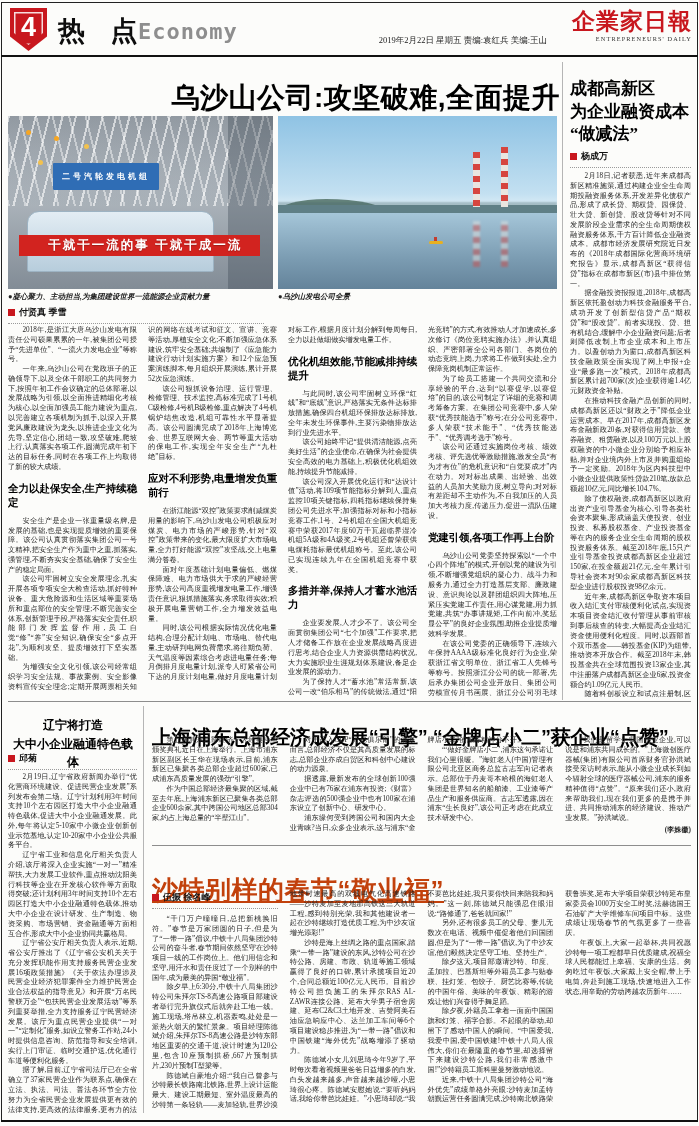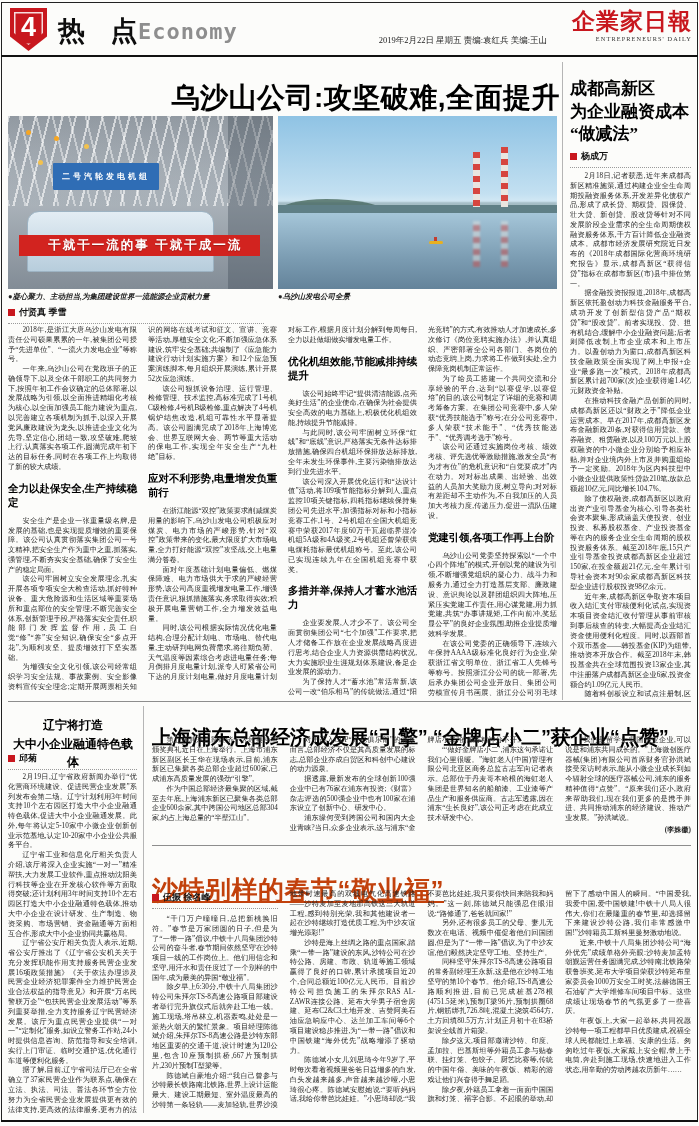--- a/index.html
+++ b/index.html
@@ -166,22 +166,22 @@
     <h3 class="subhead">全力以赴保安全,生产持续稳定</h3>
     <p class="para">安全生产是企业一张重量级名牌,是发展的基础,也是实现提质增效的重要保障。该公司认真贯彻落实集团公司一号文精神,把安全生产作为重中之重,抓落实,强管理,不断夯实安全基础,确保了安全生产的稳定局面。</p>
     <p class="para">该公司牢固树立安全发展理念,扎实开展各项专项安全大检查活动,抓好特种设备、重大危险源和生活区域等重要场所和重点部位的安全管理;不断完善安全体系,创新管理手段,严格落实安全责任,职能部门发挥监督作用,员工自觉“修”“养”安全知识,确保安全“多点开花”,为顺利攻坚、提质增效打下坚实基础。</p>
     <p class="para">为增强安全文化引领,该公司经常组织学习安全法规、事故案例、安全影像资料宣传安全理念;定期开展两票相关知识的网络在线考试和征文、宣讲、竞赛等活动,厚植安全文化;不断加强应急体系建设,筑牢安全基础;共编制了《应急能力建设行动计划实施方案》和12个应急预案演练脚本,每月组织开展演练,累计开展52次应急演练。</p>
     <p class="para">该公司狠抓设备治理、运行管理、检修管理、技术监控,高标准完成了1号机C级检修,4号机B级检修,重点解决了4号机锅炉结焦改造,机组可靠性水平显著提高。该公司圆满完成了2018年上海博览会、世界互联网大会、两节等重大活动的保电工作,实现全年安全生产“九杜绝”目标。</p>
     <h3 class="subhead">应对不利形势,电量增发负重前行</h3>
     <p class="para">在浙江能源“双控”政策要求削减煤炭用量的影响下,乌沙山发电公司积极应对煤炭、电力市场的严峻形势,针对“双控”政策带来的变化,最大限度扩大市场电量,全力打好能源“双控”攻坚战,交上电量满分答卷。</p>
     <p class="para">面对年度基础计划电量偏低、燃煤保障难、电力市场供大于求的严峻经营形势,该公司高度重视增发电量工作,增强责任意识,狠抓措施落实,务求取得实效;积极开展电量营销工作,全力增发效益电量。</p>
     <p class="para">同时,该公司根据实际情况优化电量结构,合理分配计划电、市场电、替代电量,主动研判电网负荷需求,将往期负荷、天气温度等因素综合考虑进电量任务;每月倒排月度电量计划,派专人盯紧省公司下达的月度计划电量,做好月度电量计划对标工作,根据月度计划分解到每周每日,全力以赴做细做实增发电量工作。</p>
     <h3 class="subhead">优化机组效能,节能减排持续提升</h3>
+    <p class="para">与此同时,该公司牢固树立环保“红线”和“底线”意识,严格落实无条件达标排放措施,确保四台机组环保排放达标排放,全年未发生环保事件,主要污染物排放达到行业先进水平。</p>
     <p class="para">该公司始终牢记“提供清洁能源,点亮美好生活”的企业使命,在确保为社会提供安全高效的电力基础上,积极优化机组效能,持续提升节能减排。</p>
-    <p class="para">与此同时,该公司牢固树立环保“红线”和“底线”意识,严格落实无条件达标排放措施,确保四台机组环保排放达标排放,全年未发生环保事件,主要污染物排放达到行业先进水平。</p>
     <p class="para">该公司深入开展优化运行和“达设计值”活动,将109项节能指标分解到人,重点监控10项关键指标,四耗指标继续保持集团公司先进水平;加强指标对标和小指标竞赛工作,1号、2号机组在全国大机组竞赛中荣获2017年度60万千瓦超临界湿冷机组5A级和4A级奖,2号机组还曾荣获供电煤耗指标最优机组称号。至此,该公司已实现连续九年在全国机组竞赛中获奖。</p>
     <h3 class="subhead">多措并举,保持人才蓄水池活力</h3>
     <p class="para">企业要发展,人才少不了。该公司全面贯彻集团公司“七个加强”工作要求,把人才储备工作放在企业发展战略高度进行思考,结合企业人力资源供需结构状况,大力实施职业生涯规划体系建设,备足企业发展的源动力。</p>
     <p class="para">为了保持人才“蓄水池”常活常新,该公司一改“伯乐相马”的传统做法,通过“阳光竞聘”的方式,有效推动人才加速成长,多次修订《岗位竞聘实施办法》,并认真组织、严密部署全公司各部门、各岗位的动态竞聘上岗,力求将工作做到实处,全力保障竞岗机制正常运作。</p>
     <p class="para">为了给员工搭建一个共同交流和分享经验的平台,达到“以赛促学,以赛促培”的目的,该公司制定了详细的竞赛和调考筹备方案。在集团公司竞赛中,多人荣获“优秀技能选手”称号;在分公司竞赛中,多人荣获“技术能手”、“优秀技能选手”、“优秀调考选手”称号。</p>
     <p class="para">该公司还通过实施岗位考核、绩效考核、评先选优等激励措施,激发全员“有为才有位”的危机意识和“自觉要成才”内在动力。对对标出成果、出经验、出效益的人员加大奖励力度,树立导向;对对标有差距却不主动作为,不自我加压的人员加大考核力度,传递压力,促进一流队伍建设。</p>
     <h3 class="subhead">党建引领,各项工作再上台阶</h3>
     <p class="para">乌沙山公司党委坚持探索以“一个中心四个阵地”的模式,开创以党的建设为引领,不断增强党组织的凝心力、战斗力和服务力,通过全力打造基层支部、廉政建设、意识舆论以及群团组织四大阵地,压紧压实党建工作责任,用心谋党建,用力抓党建,共筑“办事讲规矩,工作向前冲,奖惩显公平”的良好企业氛围,助推企业提质增效科学发展。</p>
     <p class="para">在该公司党委的正确领导下,连续六年保持AAAA级标准化良好行为企业,荣获浙江省文明单位、浙江省工人先锋号等称号。按照浙江分公司的统一部署,先后承办集团公司企业开放日、集团公司劳模宣传月书画展、浙江分公司羽毛球赛等重大活动。该公司以“迎进门”方式,做到“内聚人心、外树形象”,擦亮乌沙山发电公司的社会名片。</p>
   </div>
@@ -241,20 +241,19 @@
     <div class="byline inline-byline">
       <span class="sq"></span>
       <span>伍振 徐名峰</span>
     </div>
     <p class="para">“千门万户曈曈日,总把新桃换旧符。”春节是万家团圆的日子,但是为了“一带一路”倡议,中铁十八局集团沙特公司的奋斗者,春节期间依然坚守在沙特项目一线的工作岗位上。他们用信念和坚守,用汗水和责任度过了一个别样的中国年,成为最美的异国“敬业福”。</p>
     <p class="para">除夕早上6:30分,中铁十八局集团沙特公司朱拜尔TS-8高速公路项目部建设者举行完升旗仪式后就奔赴工地一线。施工现场,塔吊林立,机器轰鸣,处处是一派热火朝天的繁忙景象。项目经理陈德斌介绍,朱拜尔TS-8高速公路是沙特东部地区重要的交通干道,设计时速为120公里,包含10座预制拱桥,667片预制拱片,230片预制T型梁等。</p>
     <p class="para">陈德斌自豪地介绍:“我自己曾参与沙特最长铁路南北铁路,世界上设计运能最大、建设工期最短、室外温度最高的沙特第一条轻轨——麦加轻轨,世界沙漠地带时速最高的双线电气化高速铁路——沙特麦加至麦地那高铁这三大轨道工程,感到特别光荣,我和其他建设者一起在沙特继续打造优质工程,为中沙友谊增光添彩!”</p>
     <p class="para">沙特是海上丝绸之路的重点国家,踏乘“一带一路”建设的东风,沙特公司在沙特公路、房建、市政、轨道等施工领域赢得了良好的口碑,累计承揽项目近20个,合同总额近100亿元人民币。目前沙特公司担负施工的朱拜尔RAS AL-ZAWR连接公路、延布大学男子宿舍房建、延布C2&amp;C3土地开发、吉赞阿美石油应急响应中心、达兰加工车间等6个项目建设稳步推进,为“一带一路”倡议和中国铁建“海外优先”战略增添了驱动力。</p>
     <p class="para">陈德斌小女儿刘思琦今年9岁了,平时每次看着视频里爸爸日益增多的白发,白头发越来越多,声音越来越沙哑,小思琦很心疼。陈德斌安慰她说:“要听妈妈话,我给你带芭比娃娃。”小思琦却说:“我不要芭比娃娃,我只要你快回来陪我和妈妈。”这一刻,陈德斌只能强忍住眼泪说:“路修通了,爸爸就回家!”</p>
     <p class="para">另外,还有很多员工的父母、妻儿无数次在电话、视频中催促着他们回国团圆,但是为了“一带一路”倡议,为了中沙友谊,他们毅然决定坚守工地、坚持生产。</p>
-    <p class="para">同样坚守朱拜尔TS-8高速公路项目的常务副经理王永新,这是他在沙特工地坚守的第10个春节。他介绍,TS-8高速公路顺利推进,目前已完成桩基278根(4751.5延米),预制T梁96片,预制拱圈68片,钢筋绑扎726.8吨,混凝土浇筑4564方,土方回填80.5万方,计划正月初十在83桥架设全线首片箱梁。</p>
     <p class="para">除夕这天,项目部邀请沙特、印度、孟加拉、巴基斯坦等外籍员工参与贴春联、挂灯笼、包饺子、厨艺比赛等,传统的中国年俗、美味的年夜饭、精彩的游戏让他们兴奋得手舞足蹈。</p>
     <p class="para">除夕夜,外籍员工拿着一面面中国国旗和灯笼、福字合影。不起眼的举动,却留下了感动中国人的瞬间。“中国爱我,我爱中国,爱中国铁建!中铁十八局人很伟大,你们在最隆重的春节里,却选择留下来建设沙特公路,我们非常感激中国!”沙特籍员工斯科里曼努激动地说。</p>
     <p class="para">近来,中铁十八局集团沙特公司“海外优先”成绩单格外亮眼:沙特麦加孟特朝觐运营任务圆满完成,沙特南北铁路荣获鲁班奖,延布大学项目荣获沙特延布皇家委员会1000万安全工时奖,法赫德国王石油矿产大学维修车间项目中标。这些成绩让现场春节的气氛更多了一些喜庆。</p>
     <p class="para">年夜饭上,大家一起举杯,共同祝愿沙特每一项工程都早日优质建成,祝福全球人民都能过上幸福、安康的生活。匆匆吃过年夜饭,大家戴上安全帽,带上手电筒,奔赴到施工现场,快速地进入工作状态,用辛勤的劳动跨越农历新年……</p>
   </div>
 
 <div class="abs bottom-rule"></div>
 
 </body></html>

